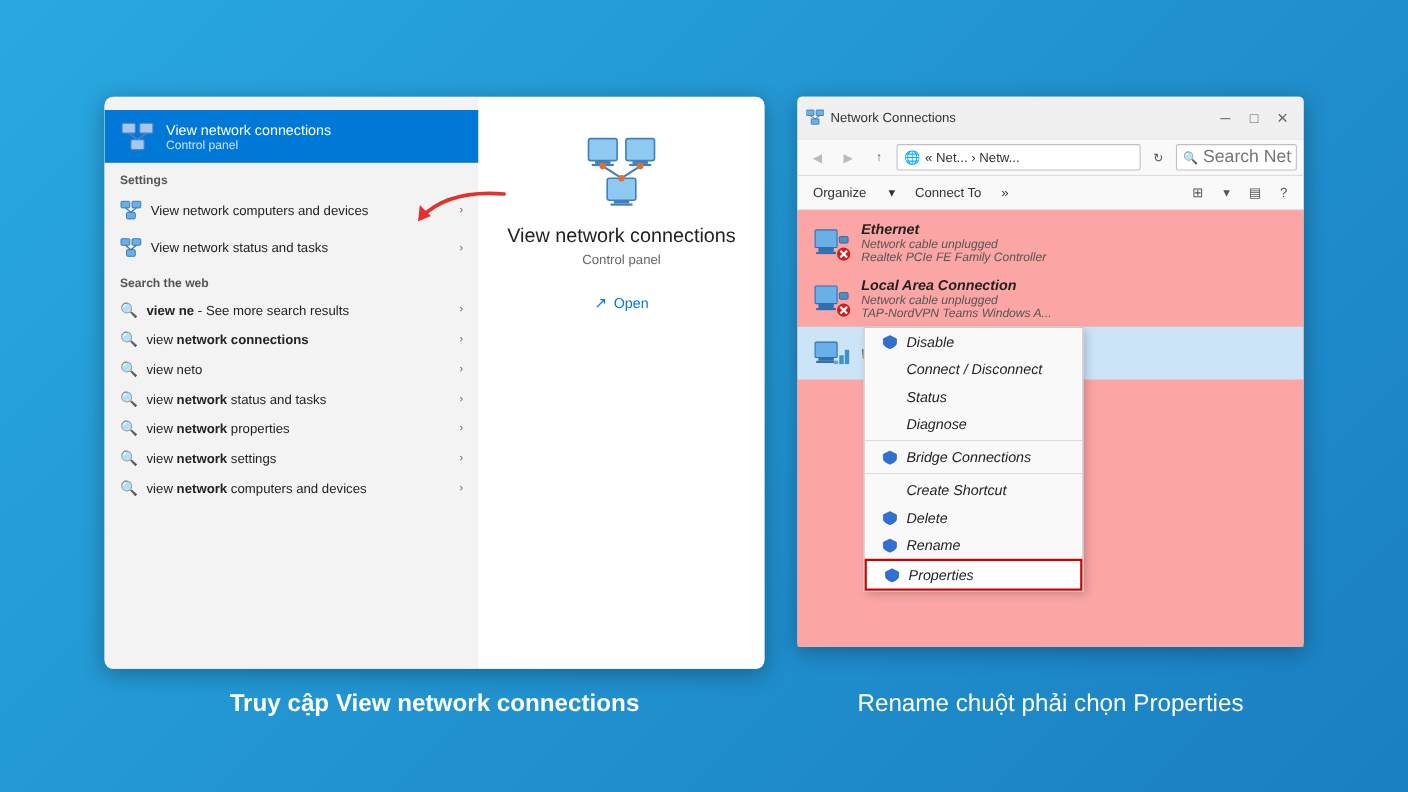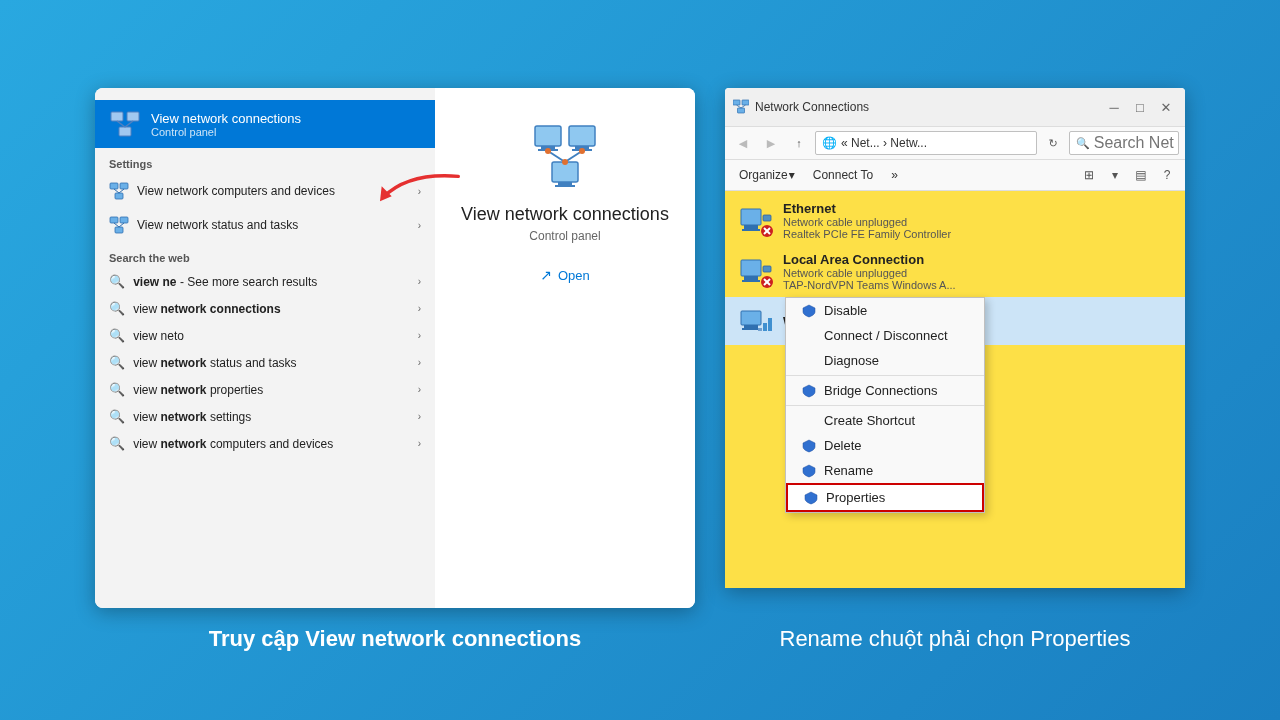--- a/index.html
+++ b/index.html
@@ -286,21 +286,21 @@
     .toolbar-btn {
       background: none;
       border: none;
       padding: 3px 8px;
       font-size: 12px;
       color: #333;
       cursor: pointer;
       border-radius: 2px;
       display: flex;
       align-items: center;
-      gap: 1px;
+      gap: 20px;
     }
     .toolbar-spacer { flex: 1; }
     .view-btns {
       display: flex;
       align-items: center;
       gap: 2px;
     }
     .view-btn {
       background: none;
       border: none;
@@ -311,22 +311,23 @@
       align-items: center;
       justify-content: center;
       color: #555;
       font-size: 12px;
       border-radius: 2px;
     }
     
     .conn-list {
       flex: 1;
       overflow-y: auto;
-      background: #fde047;
+      background: #fca5a5;
       padding: 4px 0;
+      font-style: italic;
     }
     .conn-item {
       display: flex;
       align-items: center;
       padding: 6px 12px;
       cursor: pointer;
       position: relative;
     }
     .conn-item.context-open { background: #cce4f7; }
     .conn-icon {
@@ -679,20 +680,24 @@
               <path d="M7,1 L13,4 L13,8 C13,11 7,13 7,13 C7,13 1,11 1,8 L1,4 Z" fill="#3070d0" stroke="#2050a0" stroke-width="0.5"></path>
             </svg>
             <span>Disable</span>
           </div>
           <div class="ctx-item">
             <span style="width:14px;display:inline-block;"></span>
             <span>Connect / Disconnect</span>
           </div>
           <div class="ctx-item">
             <span style="width:14px;display:inline-block;"></span>
+            <span>Status</span>
+          </div>
+          <div class="ctx-item">
+            <span style="width:14px;display:inline-block;"></span>
             <span>Diagnose</span>
           </div>
           <div class="ctx-separator"></div>
           <div class="ctx-item">
             <svg class="ctx-shield" viewBox="0 0 14 14" xmlns="http://www.w3.org/2000/svg">
               <path d="M7,1 L13,4 L13,8 C13,11 7,13 7,13 C7,13 1,11 1,8 L1,4 Z" fill="#3070d0" stroke="#2050a0" stroke-width="0.5"></path>
             </svg>
             <span>Bridge Connections</span>
           </div>
           <div class="ctx-separator"></div>

